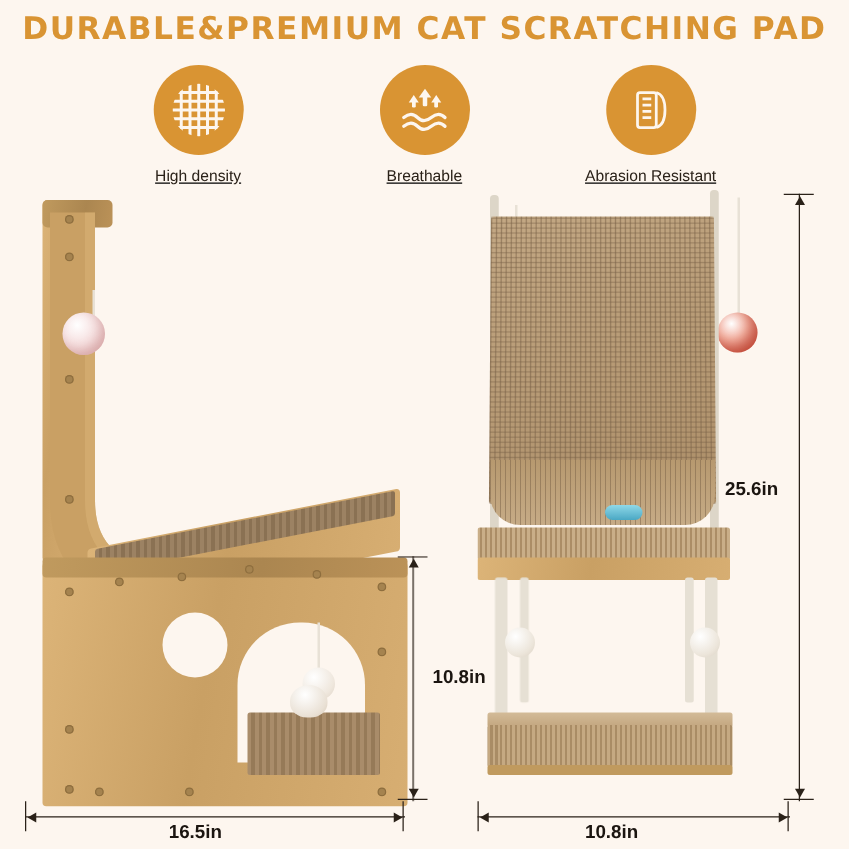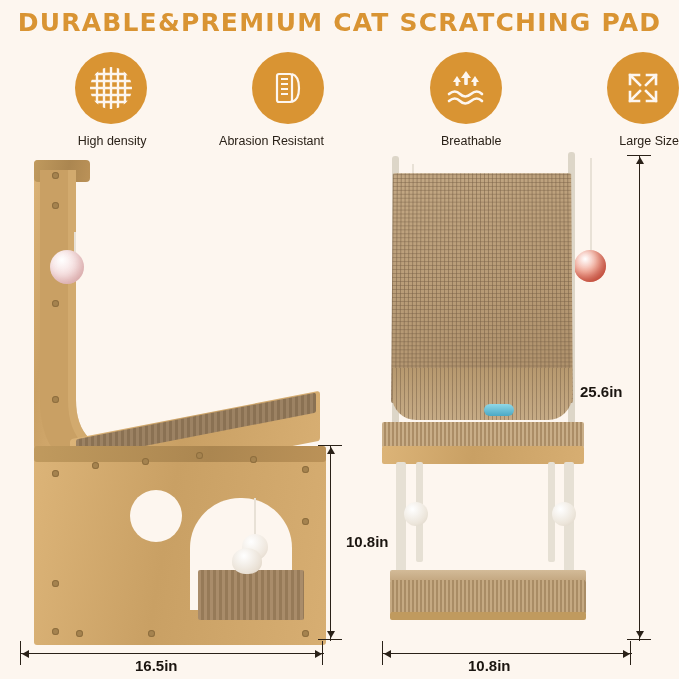--- a/index.html
+++ b/index.html
@@ -35,21 +35,22 @@
     position: absolute;
     top: 52px; left: 0; width: 679px;
     display: flex;
     justify-content: center;
     gap: 31px;
   }
   .feature {
     width: 150px;
     display: flex;
     flex-direction: column;
-    align-items: flex-end;
+    align-items: center;
+    text-decoration: underline;
   }
   .badge {
     width: 72px; height: 72px;
     border-radius: 50%;
     background: #d99433;
     display: flex; align-items: center; justify-content: center;
     position: relative;
   }
   .feature-label {
     margin-top: 10px;
@@ -204,33 +205,20 @@
                 <circle cx="23" cy="23" r="21"></circle>
               </clipPath>
           </defs>
           <g clip-path="url(#c1)" stroke="#fdf6ef" stroke-width="2.4" fill="none">
             <path d="M2 9 H44 M2 16 H44 M2 23 H44 M2 30 H44 M2 37 H44"></path>
             <path d="M9 1 V45 M16 1 V45 M23 1 V45 M30 1 V45 M37 1 V45"></path>
           </g>
         </svg>
       </div>
       <div class="feature-label">High density</div>
-    </div>
-
-    <div class="feature">
-      <div class="badge">
-        <svg width="46" height="46" viewBox="0 0 46 46" aria-hidden="true">
-          <g stroke="#fdf6ef" stroke-width="2.2" fill="none">
-            <rect x="12" y="9" width="15" height="28" rx="2"></rect>
-            <path d="M27 9 q7 2 7 14 t-7 14"></path>
-            <path d="M16 14 h7 M16 19 h7 M16 24 h7 M16 29 h7"></path>
-          </g>
-        </svg>
-      </div>
-      <div class="feature-label">Abrasion Resistant</div>
     </div>
 
     <div class="feature">
       <div class="badge">
         <svg width="48" height="48" viewBox="0 0 48 48" aria-hidden="true">
           <g stroke="#fdf6ef" stroke-width="2.6" fill="none" stroke-linecap="round">
             <path d="M7 30 q6 -5 11 0 t11 0 t11 0"></path>
             <path d="M7 37 q6 -5 11 0 t11 0 t11 0"></path>
           </g>
           <g fill="#fdf6ef">
@@ -242,30 +230,30 @@
             <rect x="31.4" y="16" width="3" height="6" rx="1"></rect>
           </g>
         </svg>
       </div>
       <div class="feature-label">Breathable</div>
     </div>
 
     <div class="feature">
       <div class="badge">
         <svg width="46" height="46" viewBox="0 0 46 46" aria-hidden="true">
-          <g stroke="#fdf6ef" stroke-width="2.6" fill="none" stroke-linecap="square">
-            <path d="M10 10 h9 M10 10 v9 M10 10 l10 10"></path>
-            <path d="M36 10 h-9 M36 10 v9 M36 10 l-10 10"></path>
-            <path d="M10 36 h9 M10 36 v-9 M10 36 l10 -10"></path>
-            <path d="M36 36 h-9 M36 36 v-9 M36 36 l-10 -10"></path>
+          <g stroke="#fdf6ef" stroke-width="2.2" fill="none">
+            <rect x="12" y="9" width="15" height="28" rx="2"></rect>
+            <path d="M27 9 q7 2 7 14 t-7 14"></path>
+            <path d="M16 14 h7 M16 19 h7 M16 24 h7 M16 29 h7"></path>
           </g>
         </svg>
       </div>
-      <div class="feature-label">Large Size</div>
-    </div>
+      <div class="feature-label">Abrasion Resistant</div>
+    </div>
+
 
   </div>
 
   <div class="product-area">
 
     <div id="left-product">
 
       <div class="lp-post wood"></div>
       <div class="lp-post-top wood-dark"></div>
 

